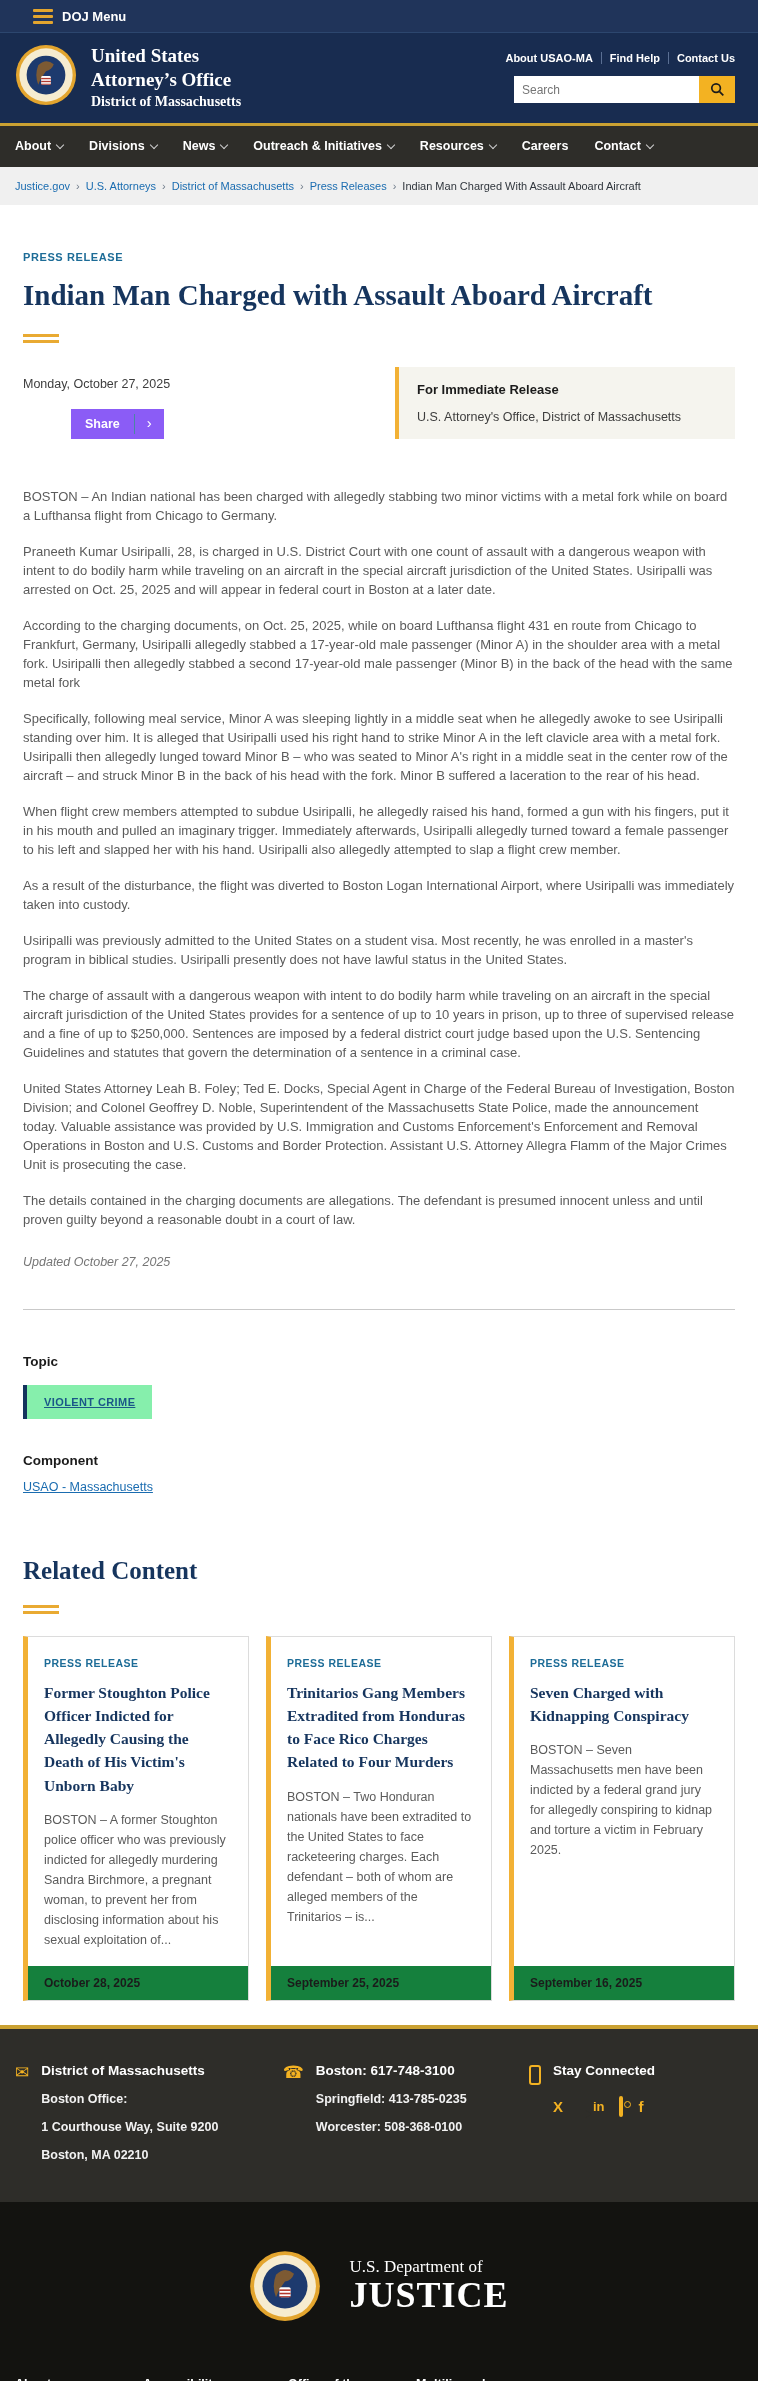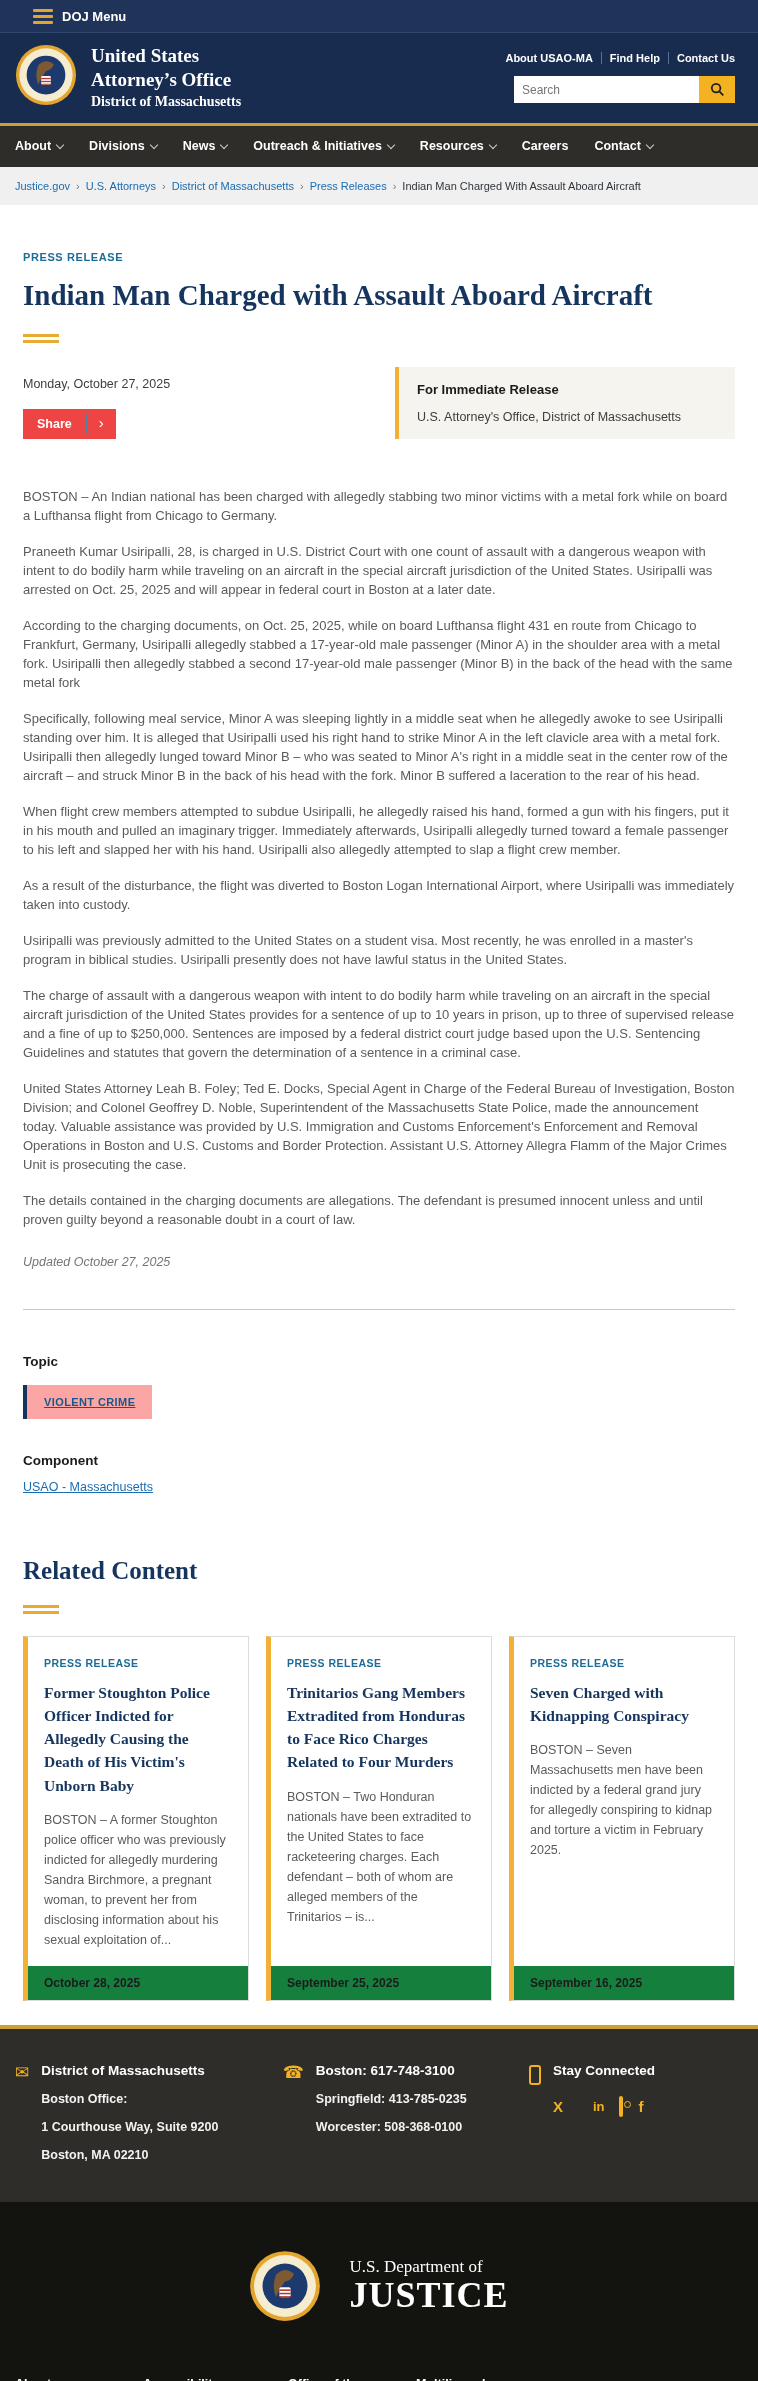--- a/index.html
+++ b/index.html
@@ -41,36 +41,36 @@
 
   
   .article { padding:46px 23px 0 23px; }
   .kicker { color:#1d6c97; font-size:11px; font-weight:bold; letter-spacing:.6px; }
   .page-title { font-family:"Liberation Serif", serif; font-weight:bold; color:#16355e; font-size:29px; margin-top:16px; }
   .goldlines { margin-top:22px; display:flex; flex-direction:column; gap:3px; width:36px; }
   .goldlines span { height:3px; background:#e9aa32; }
   .meta-row { display:flex; margin-top:24px; align-items:flex-end; }
   .meta-left { flex:1; padding-top:4px; }
   .article-date { font-size:12.5px; color:#3d3d3d; }
-  .share-btn { margin-top:18px; display:inline-flex; align-items:stretch; background:#ef4444; border:none; cursor:pointer; height:30px; }
+  .share-btn { margin-top:18px; display:inline-flex; align-items:stretch; background:#8b5cf6; border:none; cursor:pointer; height:30px;margin-left:48px; }
   .share-label { color:#fff; font-size:12.5px; font-weight:bold; display:flex; align-items:center; padding:0 14px; }
   .share-div { width:1px; background:#4a86a3; margin:5px 0; }
   .share-chevron { color:#fff; font-size:15px; display:flex; align-items:center; padding:0 12px 2px 12px; }
   .release-box { width:340px; background:#f5f4ee; border-left:4px solid #f2b135; padding:15px 18px; }
   .release-title { font-size:13px; font-weight:bold; color:#1b1b1b; }
   .release-office { font-size:12.5px; color:#3d3d3d; margin-top:13px; }
 
   .body-copy { margin-top:48px; }
   .body-copy p { font-size:13px; line-height:19px; color:#5b5b5b; margin-bottom:17px; }
   .updated { font-size:12.5px; color:#767676; font-style:italic; margin-top:26px; }
   .divider { border:none; border-top:1px solid #c9c9c9; margin-top:40px; }
 
   .taxonomy { margin-top:44px; }
   .tax-heading { font-size:13.5px; font-weight:bold; color:#1b1b1b; }
-  .badge { display:inline-block; margin-top:16px; background:#fca5a5; border-left:4px solid #14335d;
+  .badge { display:inline-block; margin-top:16px; background:#86efac; border-left:4px solid #14335d;
       padding:11px 17px; font-size:11px; font-weight:bold; letter-spacing:.4px; color:#1a5788; }
   .component-block { margin-top:34px; }
   .component-link { display:inline-block; margin-top:12px; font-size:12.5px; color:#1a6cb0; text-decoration:underline; }
 
   
   .related { padding:62px 23px 24px 23px; }
   .related-heading { font-family:"Liberation Serif", serif; font-weight:bold; color:#16355e; font-size:25px; }
   .related .goldlines { margin-top:20px; }
   .cards { display:grid; grid-template-columns:repeat(3,1fr); gap:17px; margin-top:22px; }
   .card { background:#fff; border:1px solid #dcdcdc; border-left:5px solid #f2b135; display:flex; flex-direction:column; }

